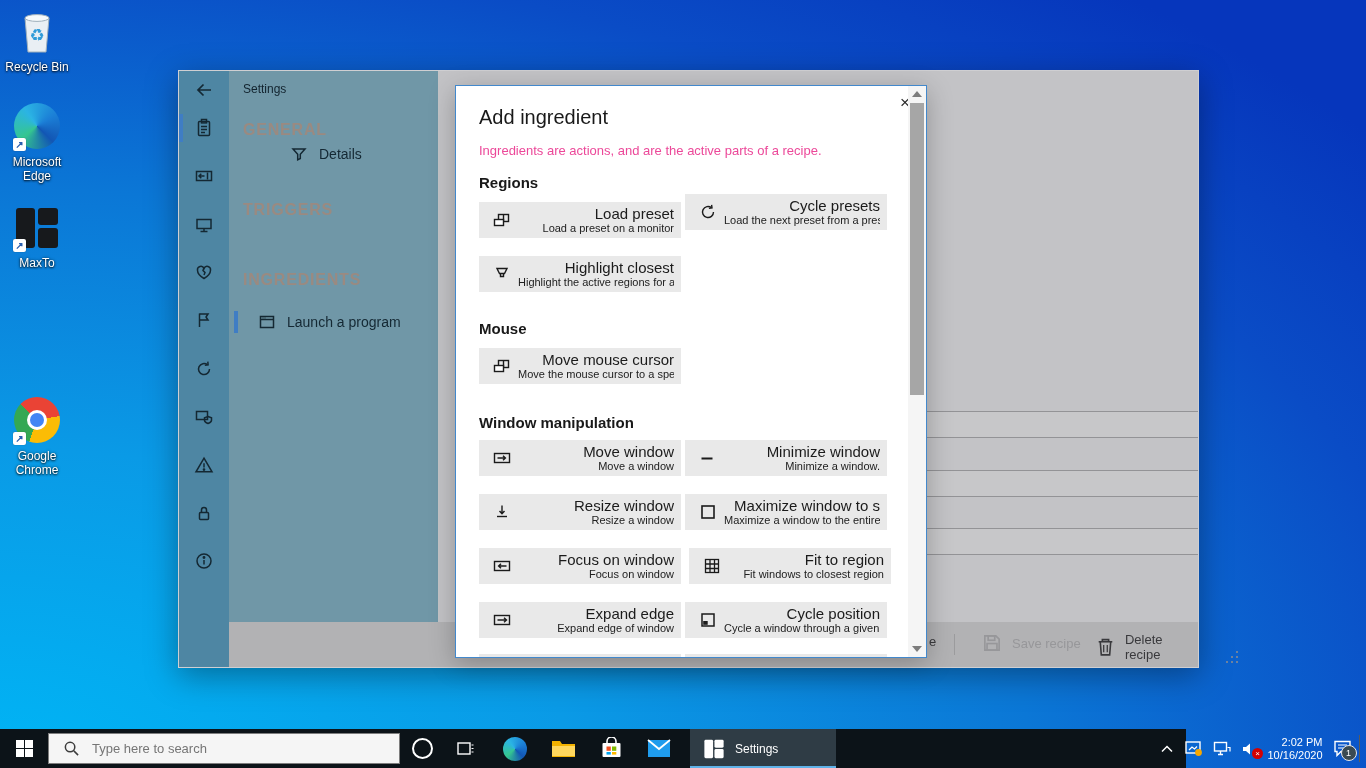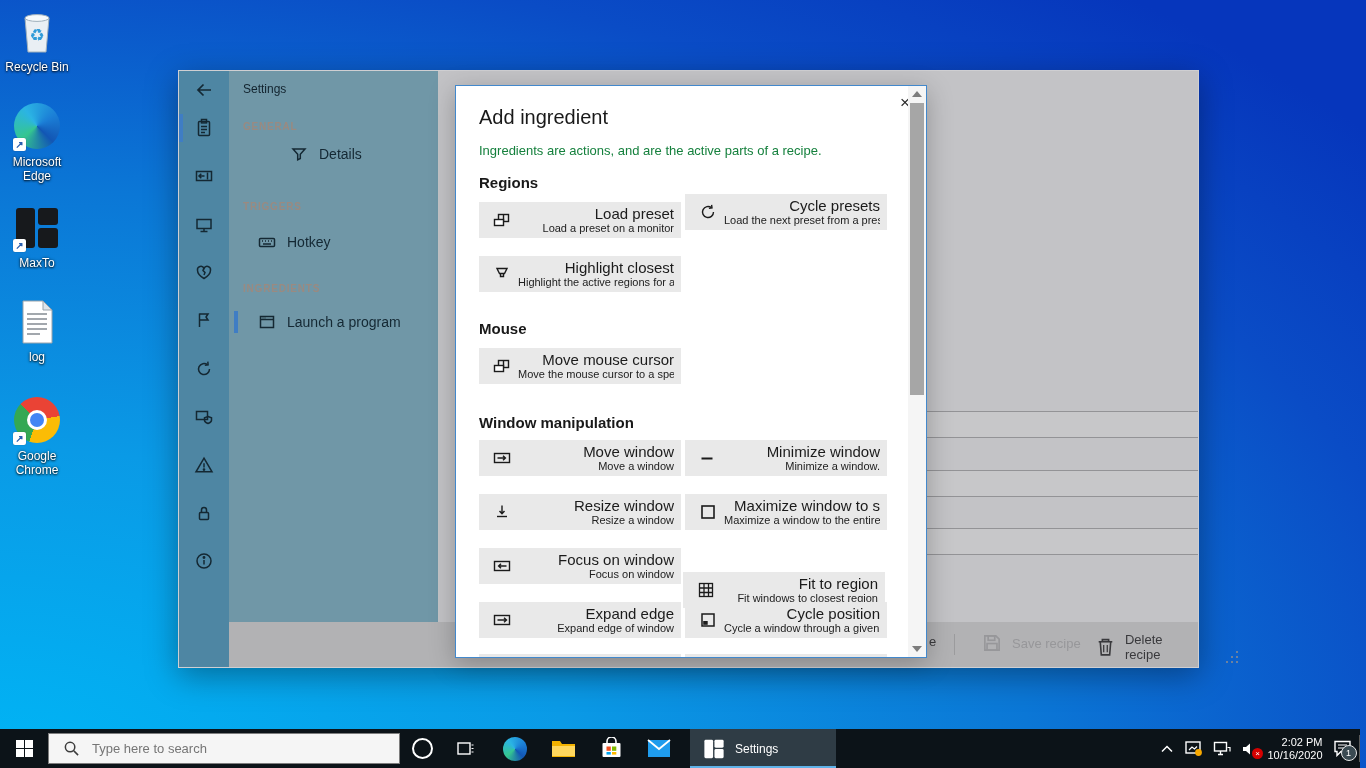--- a/index.html
+++ b/index.html
@@ -13,47 +13,47 @@
   .dicon .art{width:48px;height:48px;margin:0 auto;position:relative;}
   .dicon .lbl{margin-top:4px;font-size:12px;color:#fff;text-shadow:0 1px 2px rgba(0,0,0,.85),0 0 3px rgba(0,0,0,.6);line-height:14px;}
   .shortcut{position:absolute;left:0;bottom:0;width:13px;height:13px;background:#fff;border-radius:2px;
     color:#2a5fb0;font-size:10px;line-height:13px;text-align:center;font-weight:bold;box-shadow:0 0 1px rgba(0,0,0,.5);}
   
   #appwin{left:178px;top:70px;width:1021px;height:598px;background:#c3c3c6;border:1px solid #cfcfd2;box-sizing:border-box;box-shadow:0 8px 30px rgba(0,0,0,.35);}
   #rail{left:0;top:0;width:50px;height:596px;background:#4e86a3;}
   .railbtn{left:0;width:50px;height:34px;display:flex;align-items:center;justify-content:center;}
   .railsel{left:0;width:4px;background:#3f7dc4;}
   #sidepanel{left:50px;top:0;width:209px;height:551px;background:#7097a7;}
-  .sph{font-size:10px;font-weight:bold;letter-spacing:.8px;color:#9a8a81;}
+  .sph{font-size:16px;font-weight:bold;letter-spacing:.8px;color:#9a8a81;}
   .spitem{left:0;width:209px;height:30px;display:flex;align-items:center;}
   .spitem .ic{margin-left:28px;}
   .spitem .tx{margin-left:10px;font-size:14px;color:#14283300;color:#142833;}
   .navsel{left:5px;width:4px;height:22px;background:#3f7dc4;}
   #main{left:259px;top:0;width:760px;height:551px;background:#c3c3c6;overflow:hidden;}
   .dimtext{color:#525255;}
   .inputrow{height:27px;background:#c7c7c9;border:1px solid #939396;box-sizing:border-box;}
   #footerbar{left:50px;top:551px;width:969px;height:45px;background:#b2b2b4;}
   .fbtn{display:flex;align-items:center;font-size:13px;}
   
   #modal{left:455px;top:85px;width:472px;height:573px;background:#fff;border:1px solid #4288cc;box-sizing:border-box;overflow:hidden;box-shadow:0 6px 24px rgba(0,0,0,.25);z-index:50;}
   #modal .title{left:23px;top:20px;font-size:20px;color:#191919;}
-  #modal .subtitle{left:23px;top:57px;font-size:13px;color:#15803d;}
+  #modal .subtitle{left:23px;top:57px;font-size:13px;color:#ec4899;}
   .sechead{left:23px;font-size:15px;font-weight:bold;color:#191919;}
   .ing{position:absolute;width:202px;height:36px;background:#e9e9e9;display:flex;align-items:center;cursor:pointer;text-align:right;}
   .ing .ico{width:20px;margin:0 6px 0 13px;flex:none;}
   .ing .txt{width:156px;overflow:hidden;}
   .ing .tt{font-size:15px;color:#1b1b1b;line-height:17px;white-space:nowrap;overflow:hidden;}
   .ing .dd{font-size:11px;color:#212121;line-height:13px;white-space:nowrap;overflow:hidden;}
   #mscroll{left:452px;top:0;width:18px;height:571px;background:#f5f5f5;}
   #mthumb{left:2px;top:17px;width:14px;height:292px;background:#a6a6a6;}
   .mtri-up{width:0;height:0;border-left:5px solid transparent;border-right:5px solid transparent;border-bottom:6px solid #7d7d7d;}
   .mtri-dn{width:0;height:0;border-left:5px solid transparent;border-right:5px solid transparent;border-top:6px solid #7d7d7d;}
   #mclose{left:438px;top:6px;width:22px;height:22px;text-align:center;font-size:17px;line-height:22px;color:#2b2b2b;cursor:pointer;}
   
-  #taskbar{left:0;top:729px;width:1360px;height:39px;background:#0c1318;z-index:80;}
+  #taskbar{left:0;top:729px;width:1186px;height:39px;background:#0c1318;z-index:80;}
   .tbbtn{height:39px;display:flex;align-items:center;justify-content:center;}
   #searchbox{left:48px;top:4px;width:352px;height:31px;background:#f5f5f5;border:1px solid #7d7d7d;box-sizing:border-box;display:flex;align-items:center;}
   #searchbox input{border:none;outline:none;background:transparent;font-size:13px;color:#333;width:270px;font-family:"Liberation Sans",sans-serif;}
   #settingsbtn{left:690px;top:0;width:146px;height:39px;background:#2f3c45;display:flex;align-items:center;}
   #settingsbtn .underline{position:absolute;left:0;bottom:0;width:146px;height:2px;background:#5fb2e8;}
   .traytxt{font-size:11px;color:#fff;line-height:13px;text-align:right;}
   .badge{position:absolute;right:-5px;bottom:-4px;width:14px;height:14px;border-radius:50%;background:#3a4a52;border:1px solid #e8e8e8;color:#fff;font-size:9px;line-height:14px;text-align:center;}
 </style>
 </head>
 <body>
@@ -84,36 +84,20 @@
       <svg width="48" height="48" viewBox="0 0 48 48">
         <rect x="3" y="4" width="19" height="40" rx="3" fill="#17191c"></rect>
         <rect x="25" y="4" width="20" height="17" rx="3" fill="#17191c"></rect>
         <rect x="25" y="24" width="20" height="20" rx="3" fill="#17191c"></rect>
       </svg>
       <span class="shortcut">↗</span>
     </div>
     <div class="lbl">MaxTo</div>
   </div>
 
-  <div class="dicon abs" style="left:0;top:298px;">
-    <div class="art">
-      <svg width="48" height="48" viewBox="0 0 48 48">
-        <path d="M10 3h20l9 9v33H10z" fill="#fff" stroke="#9aa3ab" stroke-width="1"></path>
-        <path d="M30 3l9 9h-9z" fill="#dfe5ea" stroke="#9aa3ab" stroke-width="1"></path>
-        <g stroke="#8b9299" stroke-width="1.6">
-          <line x1="14" y1="16" x2="34" y2="16"></line>
-            <line x1="14" y1="21" x2="34" y2="21"></line>
-          <line x1="14" y1="26" x2="34" y2="26"></line>
-            <line x1="14" y1="31" x2="34" y2="31"></line>
-          <line x1="14" y1="36" x2="27" y2="36"></line>
-        </g>
-      </svg>
-    </div>
-    <div class="lbl">log</div>
-  </div>
 
   <div class="dicon abs" style="left:0;top:396px;">
     <div class="art">
       <div style="width:46px;height:46px;border-radius:50%;margin:1px auto;background:conic-gradient(from -45deg,#ea4335 0deg 125deg,#fbbc05 125deg 245deg,#34a853 245deg 360deg);position:relative;">
         <div style="position:absolute;left:13px;top:13px;width:20px;height:20px;border-radius:50%;background:#fff;"></div>
         <div style="position:absolute;left:16px;top:16px;width:14px;height:14px;border-radius:50%;background:#4285f4;"></div>
       </div>
       <span class="shortcut">↗</span>
     </div>
     <div class="lbl">Google Chrome</div>
@@ -198,29 +182,22 @@
 
       <div class="sph abs" style="left:14px;top:50px;">GENERAL</div>
       <div class="spitem abs" style="top:68px;padding-left:32px;">
         <svg class="ic" width="20" height="20" viewBox="0 0 20 20" stroke="#142833" stroke-width="1.5" fill="none">
             <path d="M4 5h12l-4.7 5.3v4.2l-2.6 1.3v-5.5z"></path>
           </svg>
         <span class="tx">Details</span>
       </div>
 
       <div class="sph abs" style="left:14px;top:130px;">TRIGGERS</div>
-      <div class="spitem abs" style="top:156px;">
-        <svg class="ic" width="20" height="20" viewBox="0 0 20 20" stroke="#142833" stroke-width="1.5" fill="none">
-            <rect x="2.5" y="6.5" width="15" height="8" rx="1"></rect>
-            <path d="M5 9h1M8 9h1M11 9h1M14 9h1M6 12h8" stroke-width="1.3"></path>
-          </svg>
-        <span class="tx">Hotkey</span>
-      </div>
-
-      <div class="sph abs" style="left:14px;top:212px;">INGREDIENTS</div>
+
+      <div class="sph abs" style="left:14px;top:200px;">INGREDIENTS</div>
       <div class="spitem abs" style="top:236px;">
         <div class="navsel abs" style="top:4px;"></div>
         <svg class="ic" width="20" height="20" viewBox="0 0 20 20" stroke="#142833" stroke-width="1.5" fill="none">
             <rect x="3.5" y="4.5" width="13" height="11"></rect>
             <path d="M3.5 7.5h13"></path>
             <path d="M5.5 6h1M7.5 6h1" stroke-width="1.2"></path>
           </svg>
         <span class="tx">Launch a program</span>
       </div>
     </div>
@@ -373,21 +350,21 @@
     <div class="ing" style="left:23px;top:462px;">
       <svg class="ico" width="20" height="20" viewBox="0 0 20 20" stroke="#1b1b1b" stroke-width="1.4" fill="none">
           <rect x="2.5" y="5.5" width="15" height="9"></rect>
           <path d="M14.5 10h-8M9 7.8L6.6 10 9 12.2"></path>
         </svg>
       <div class="txt">
           <div class="tt">Focus on window</div>
           <div class="dd">Focus on window</div>
         </div>
     </div>
-    <div class="ing" style="left:227px;top:462px;margin-top:24px;">
+    <div class="ing" style="left:233px;top:462px;">
       <svg class="ico" width="20" height="20" viewBox="0 0 20 20" stroke="#1b1b1b" stroke-width="1.3" fill="none">
           <rect x="3.5" y="3.5" width="13" height="13"></rect>
           <path d="M3.5 8h13M3.5 12.5h13M8 3.5v13M12.5 3.5v13"></path>
         </svg>
       <div class="txt">
           <div class="tt">Fit to region</div>
           <div class="dd">Fit windows to closest region</div>
         </div>
     </div>
 

